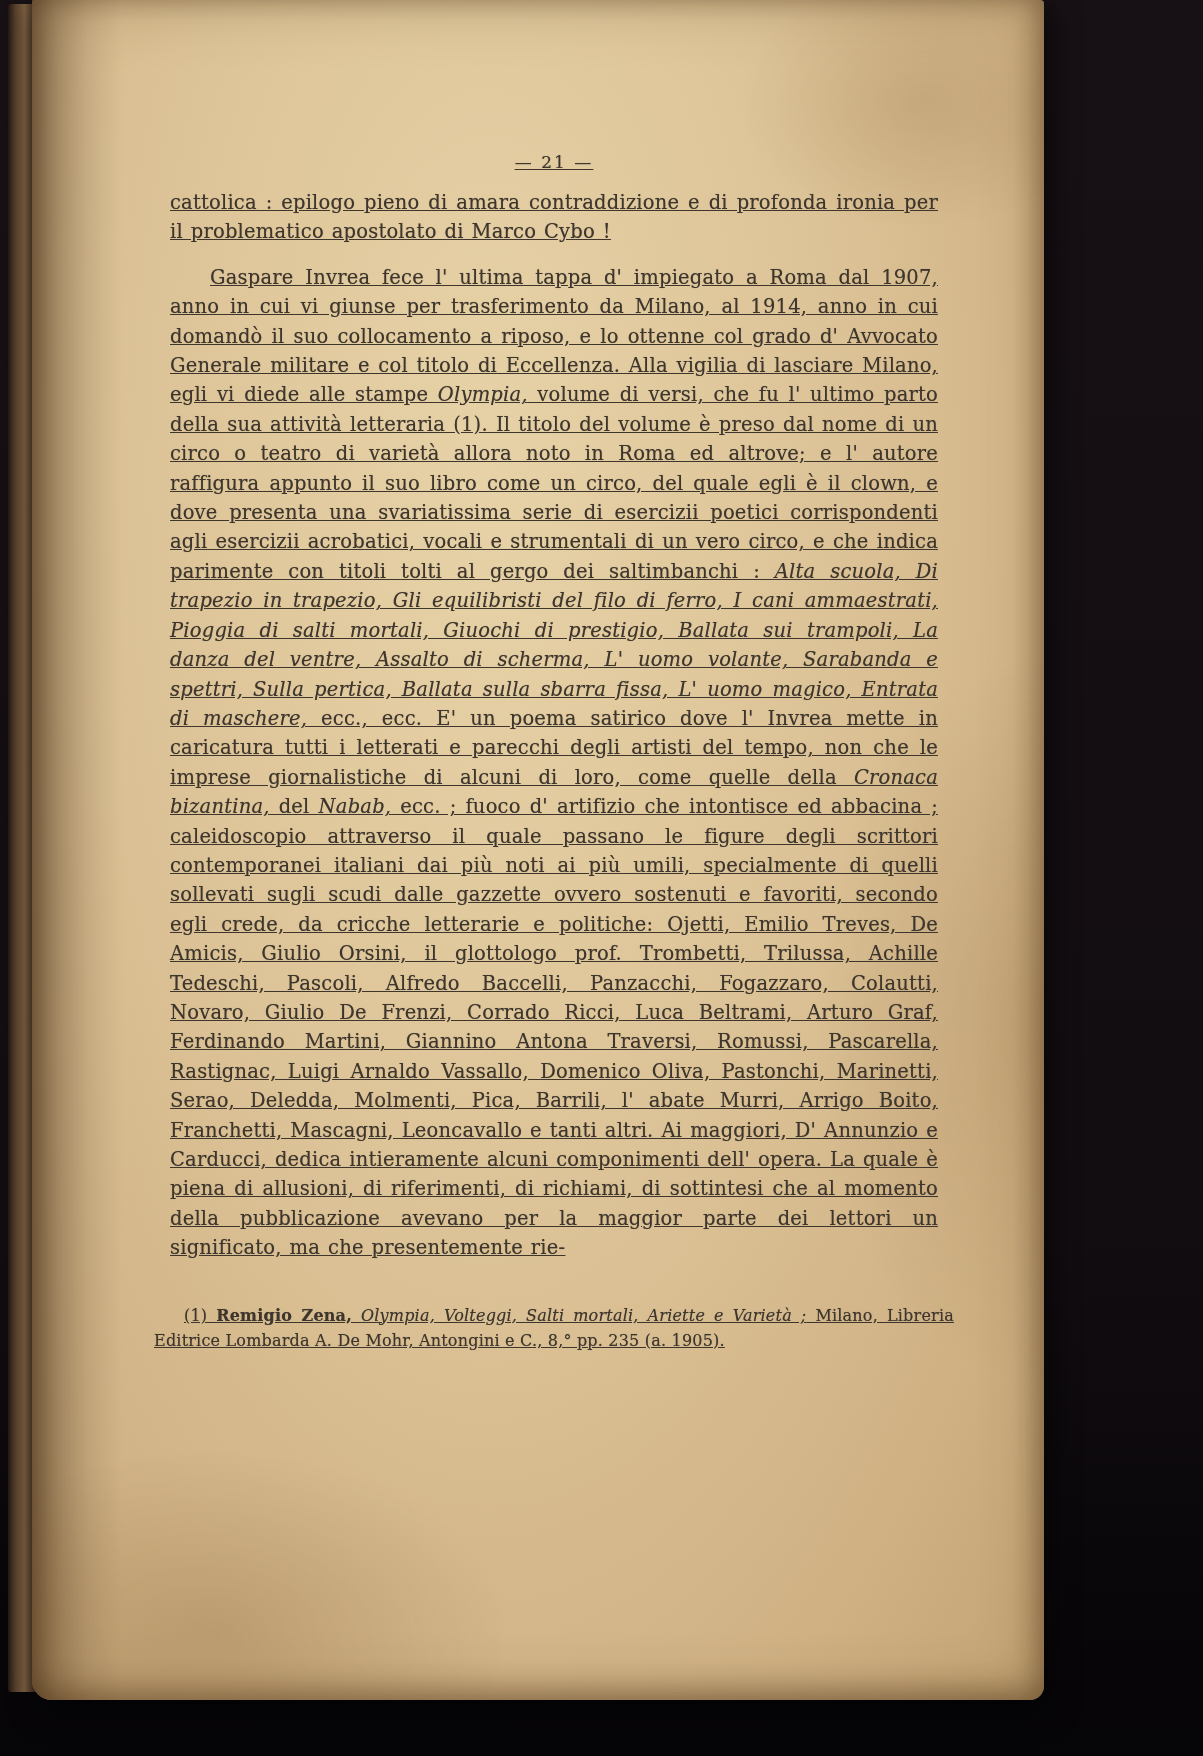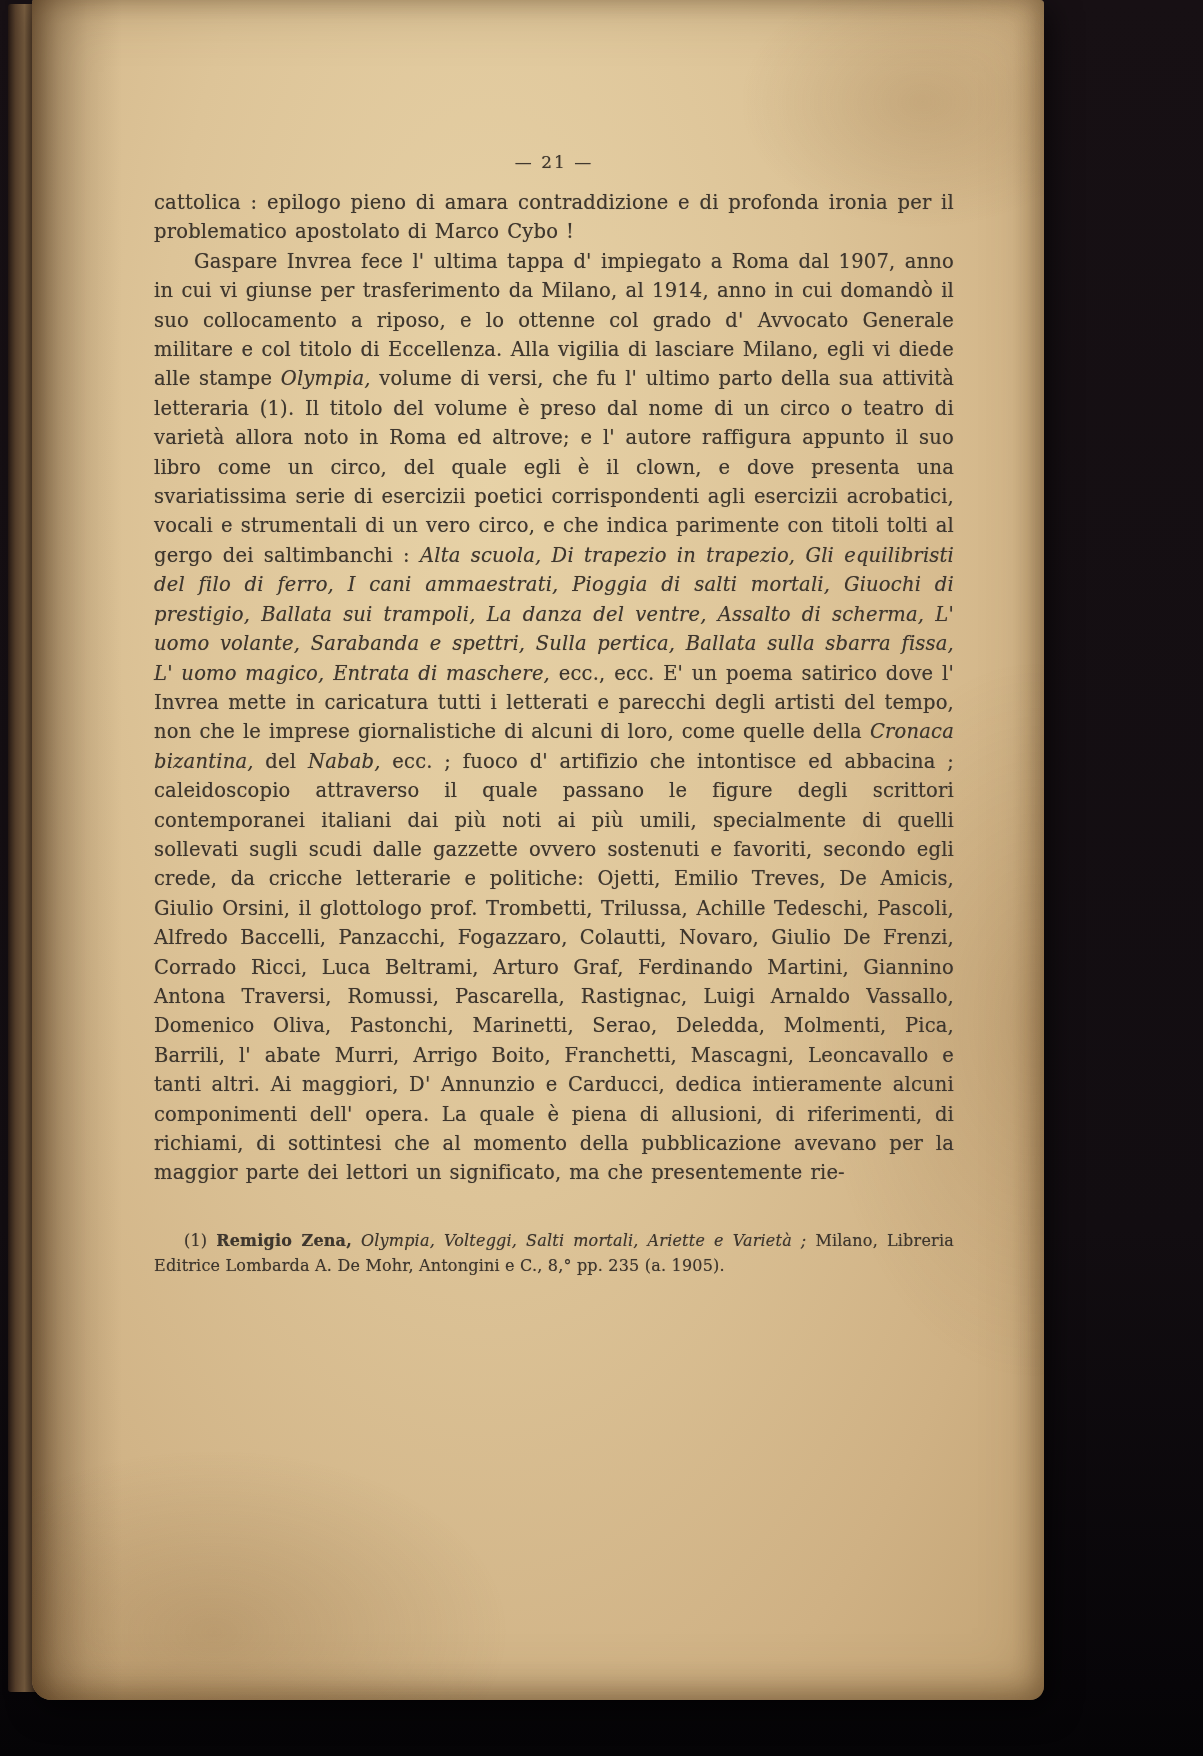--- a/index.html
+++ b/index.html
@@ -76,29 +76,30 @@
       radial-gradient(ellipse 300px 500px at 99% 60%, rgba(115, 78, 36, 0.16), rgba(115, 78, 36, 0) 72%);
     border-radius: 2px 4px 14px 20px;
     pointer-events: none;
   }
   .sheet-content {
     position: relative;
     z-index: 2;
     padding: 152px 90px 0 122px;
     color: #3e362d;
     text-shadow: 0 0 0.7px rgba(62, 54, 45, 0.55);
+    text-decoration: underline;
   }
   .page-number {
     text-align: center;
     font-size: 17px;
     letter-spacing: 2px;
     margin: 0 0 16px 0;
   }
   .body-text .para {
-    margin: 0;
+    margin: 16px;
     font-size: 19.5px;
     line-height: 29.4px;
     text-align: justify;
     letter-spacing: 0.2px;
     word-spacing: 1.5px;
   }
   .body-text .para.indent {
     text-indent: 40px;
   }
   .italic { font-style: italic; }

